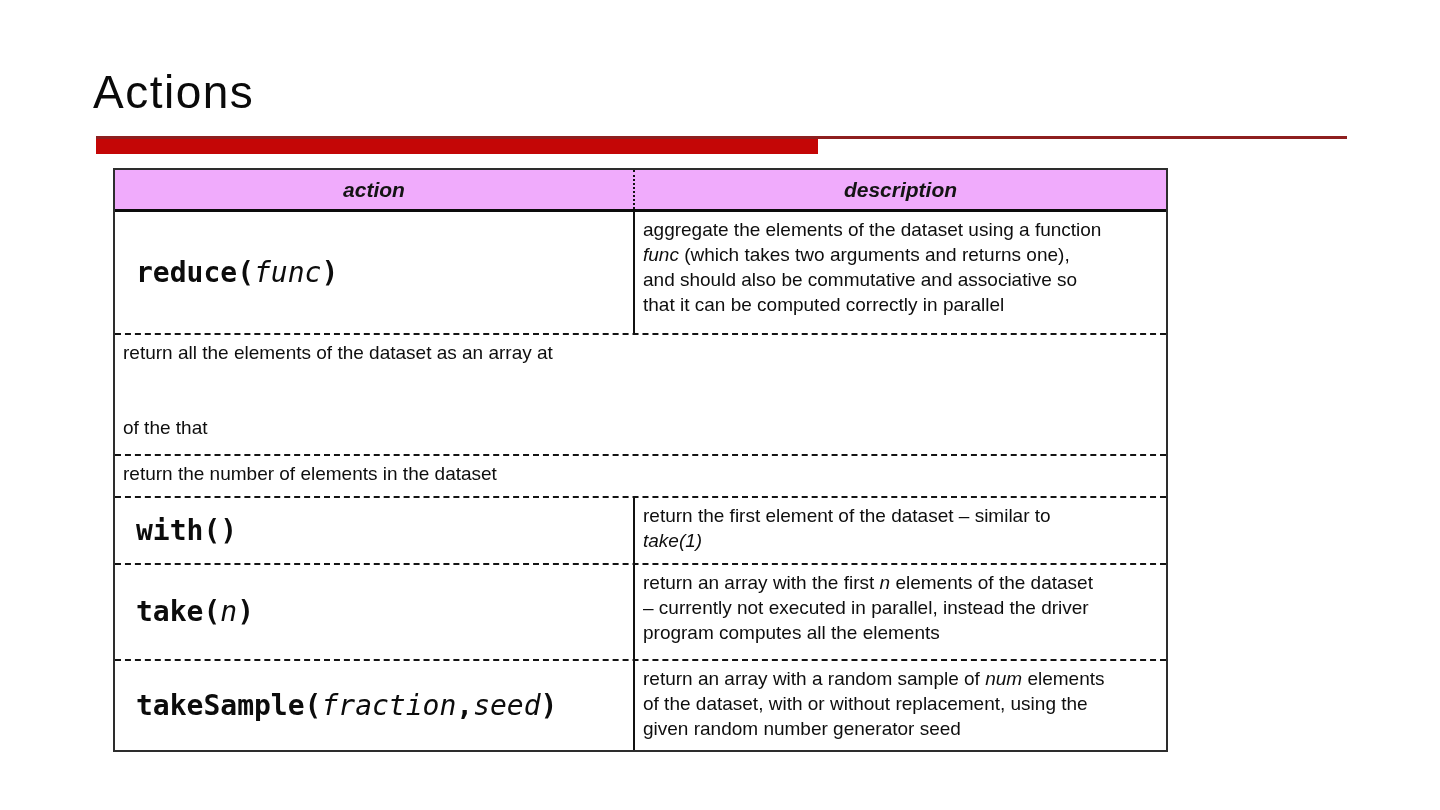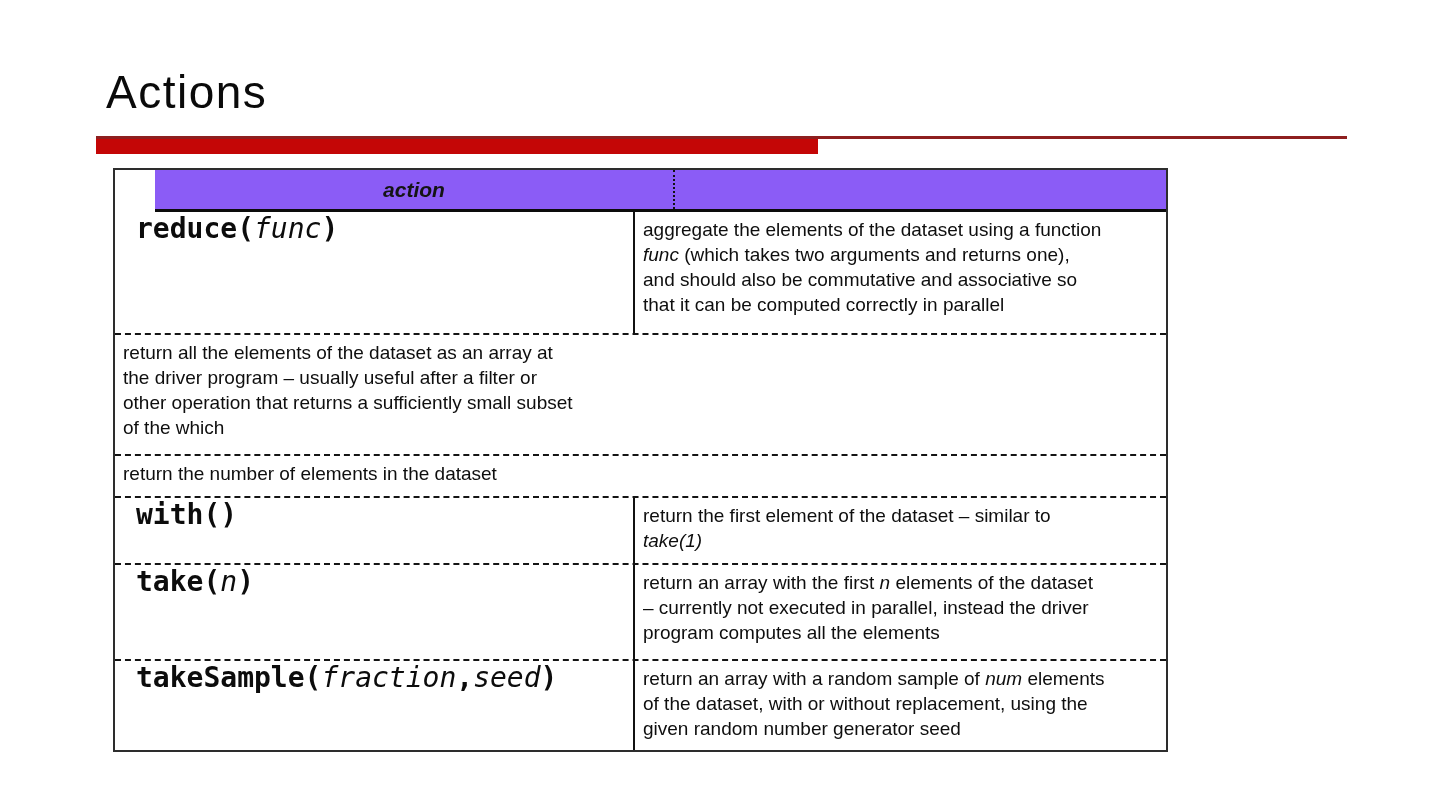--- a/index.html
+++ b/index.html
@@ -1,21 +1,21 @@
 <!DOCTYPE html>
 <html><head>
 <meta charset="utf-8">
 <style>
   html,body{margin:0;padding:0;}
   body{
     width:1440px;height:810px;background:#ffffff;position:relative;
     font-family:"Liberation Sans",sans-serif;color:#111;overflow:hidden;
   }
   .slide-title{
-    position:absolute;left:106px;top:70px;margin:0;
+    position:absolute;left:93px;top:70px;margin:0;
     font-family:"Liberation Sans",sans-serif;
     font-size:46px;font-weight:400;letter-spacing:1.5px;color:#0a0a0a;
     line-height:44px;white-space:nowrap;
   }
   .accent-line{
     position:absolute;left:96px;top:136px;width:1251px;height:3px;
     background:#8e1f1f;
   }
   .accent-bar{
     position:absolute;left:96px;top:139px;width:722px;height:15px;
@@ -30,21 +30,21 @@
     display:flex;align-items:center;justify-content:center;
     font-size:21px;font-weight:bold;font-style:italic;color:#141414;
     box-sizing:border-box;
   }
   .hc.c1{width:520px;border-right:2px dotted #111;}
   .hc.c2{flex:1;}
   .row{display:flex;border-bottom:2px dashed #141414;}
   .row:last-child{border-bottom:none;}
   .cell-action{
     width:520px;box-sizing:border-box;border-right:2px solid #111;
-    display:flex;padding-left:21px;padding-right:6px;
+    display:flex;align-items:center;padding-left:21px;padding-right:6px;
     font-family:"DejaVu Sans Mono","Liberation Mono",monospace;
     font-size:28px;line-height:34px;color:#0c0c0c;font-weight:normal;
   }
   .cell-desc{
     flex:1;box-sizing:border-box;padding:5px 8px 4px 8px;
     font-size:19px;line-height:25px;color:#0e0e0e;
   }
   .r-reduce{min-height:121px}
   .r-collect{min-height:119px}
   .r-count{min-height:40px}
@@ -59,35 +59,36 @@
 
 <div>
 
   <h1 class="slide-title">Actions</h1>
 
   <div class="accent-line" style="background: rgb(142, 31, 31);"></div>
   <div class="accent-bar" style="background: rgb(196, 6, 6);"></div>
 
   <div class="tbl">
 
-    <div class="hdr" style="background: #8b5cf6; margin-left: 40px;">
+    <div class="hdr" style="background: #f0abfc;">
       <div class="hc c1">action</div>
+      <div class="hc c2">description</div>
     </div>
 
     <div class="row r-reduce">
       <div class="cell-action">
           <span class="seg-b">reduce(</span>
           <span class="seg-i">func</span>
           <span class="seg-b">)</span>
         </div>
       <div class="cell-desc"><span>aggregate the elements of the dataset using a function</span><br><span class="seg-i">func</span><span> (which takes two arguments and returns one),</span><br><span>and should also be commutative and associative so</span><br><span>that it can be computed correctly in parallel</span></div>
     </div>
 
     <div class="row r-collect">
-      <div class="cell-desc"><span>return all the elements of the dataset as an array at</span><br><span>the driver program – usually useful after a filter or</span><br><span>other operation that returns a sufficiently small subset</span><br><span>of the which</span></div>
+      <div class="cell-desc"><span>return all the elements of the dataset as an array at</span><br><br><br><span>of the that</span></div>
     </div>
 
     <div class="row r-count">
       <div class="cell-desc"><span>return the number of elements in the dataset</span></div>
     </div>
 
     <div class="row r-first">
       <div class="cell-action">
           <span class="seg-b">with()</span>
         </div>

